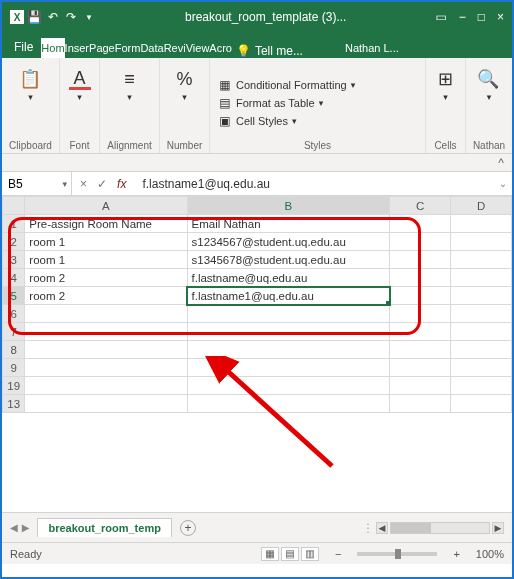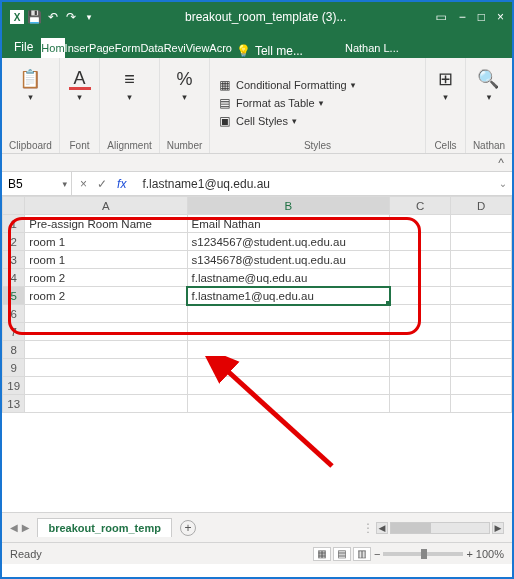--- a/index.html
+++ b/index.html
@@ -27,21 +27,21 @@
   .big-btn .biglyph { width:22px; height:22px; display:flex; align-items:center; justify-content:center; font-size:18px; }
   .style-row { display:flex; align-items:center; gap:4px; font-size:11px; color:#333; white-space:nowrap; padding:1px 0;}
   .style-row .sicon { width:14px; height:14px; display:flex; align-items:center; justify-content:center; font-size:12px; }
 
   .collapser { height:18px; background:#f3f2f1; border-bottom:1px solid #d4d4d4; display:flex; justify-content:flex-end; align-items:center; padding-right:8px; color:#666; font-size:12px; }
 
   .formulabar { height: 24px; display:flex; align-items:center; border-bottom:1px solid #d4d4d4; background:#fff; }
   .namebox { width: 70px; height:100%; border-right:1px solid #d4d4d4; display:flex; align-items:center; padding:0 6px; font-size:12px; position:relative; }
   .namebox .dd { position:absolute; right:4px; color:#666; font-size:9px; }
   .fx-controls { display:flex; align-items:center; gap:10px; padding:0 8px; color:#777; }
-  .fx-controls .fx { font-style:italic; color:#1d4ed8; }
+  .fx-controls .fx { font-style:italic; color:#7f1d1d; }
   .formula-input { flex:1; padding:0 8px; font-size:12px; color:#333; }
   .fb-expand { width:18px; text-align:center; color:#888; font-size:10px; }
 
   .sheet-area { position:relative; height: 316px; background:#fff; overflow:hidden; }
   table.sheet { border-collapse: collapse; table-layout: fixed; width: 100%; }
   .sheet th, .sheet td { border: 1px solid #d9d9d9; font-size: 11.5px; font-weight:normal; color:#333; }
   .sheet thead th { background:#e6e6e6; text-align:center; height:18px; color:#555; }
   .sheet thead th.active-col { background:#d6d6d6; color:#207245; }
   .sheet tbody th { background:#e6e6e6; text-align:center; width:22px; color:#555; }
   .sheet tbody th.active-row { background:#d6d6d6; color:#207245; }
@@ -55,21 +55,21 @@
 
   .tabstrip { height:30px; border-top:1px solid #d4d4d4; background:#f3f2f1; display:flex; align-items:center; padding:0 8px; gap:8px; }
   .navtri { color:#888; font-size:10px; display:flex; gap:4px; }
   .sheet-tab { background:#fff; border:1px solid #ccc; border-bottom:none; padding:3px 10px; font-size:11px; font-weight:bold; color:#217346; }
   .tabstrip .addtab { width:16px; height:16px; border:1px solid #aaa; border-radius:50%; display:flex; align-items:center; justify-content:center; color:#555; font-size:12px; }
   .mini-scroll { flex:1; display:flex; justify-content:flex-end; align-items:center; gap:2px; }
   .mini-scroll .track { width:100px; height:12px; background:#e6e6e6; border:1px solid #ccc; position:relative; }
   .mini-scroll .thumb { position:absolute; left:0; top:0; width:40px; height:100%; background:#c8c8c8; }
   .mini-scroll .arr { width:12px; height:12px; display:flex; align-items:center; justify-content:center; background:#e6e6e6; border:1px solid #ccc; font-size:9px; color:#555;}
 
-  .statusbar { height:22px; background:#f3f2f1; border-top:1px solid #d4d4d4; display:flex; align-items:center; padding:0 8px; font-size:11px; color:#555; gap:3px;}
+  .statusbar { height:22px; background:#f3f2f1; border-top:1px solid #d4d4d4; display:flex; align-items:center; padding:0 8px; font-size:11px; color:#555; gap:16px;}
   .statusbar .spacer { flex:1; }
   .view-btns { display:flex; gap:2px; }
   .view-btns span { width:18px; height:14px; border:1px solid #ccc; background:#fff; display:flex; align-items:center; justify-content:center; font-size:10px; }
   .zoom-slider { width:80px; height:4px; background:#ccc; position:relative; }
   .zoom-slider .knob { position:absolute; left:38px; top:-3px; width:6px; height:10px; background:#888; }
 </style>
 </head>
 <body>
 
 <div class="titlebar">

